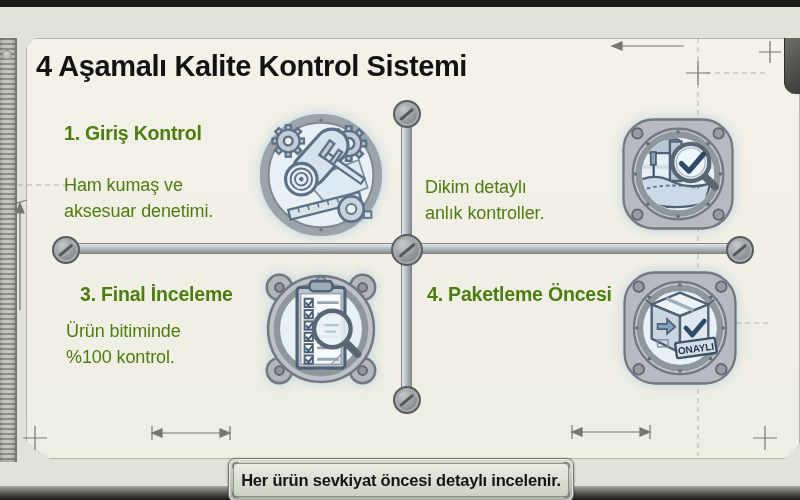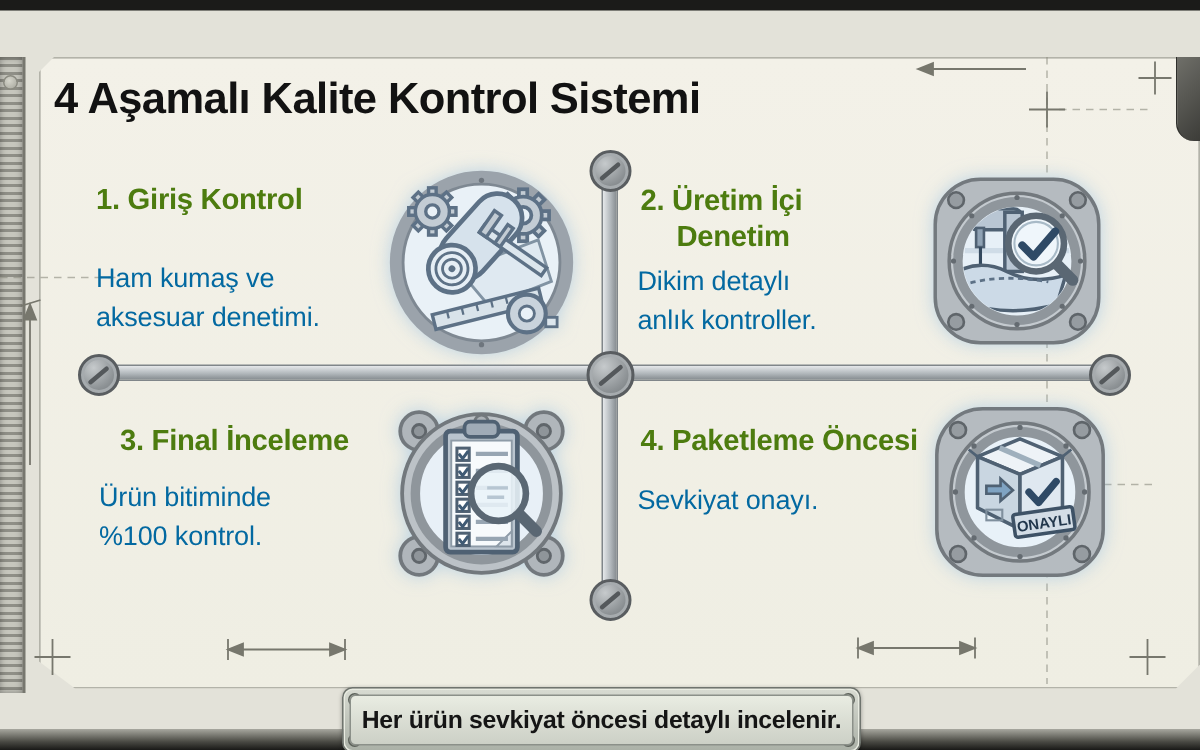--- a/index.html
+++ b/index.html
@@ -35,21 +35,21 @@
          background:radial-gradient(circle at 35% 30%,#c6cacc,#8e9396 60%,#6f7477);
          border:2px solid #595d60;box-shadow:inset 0 0 0 2px #a6abae;}
   .screw::after{content:"";position:absolute;left:14%;right:14%;top:50%;height:2.5px;
                 background:#54585b;border-radius:2px;transform:translateY(-50%) rotate(-40deg);}
   .screw.s24{width:24px;height:24px;}
   .screw.s28{width:28px;height:28px;}
   
   .q-heading{position:absolute;z-index:6;font-size:19.5px;font-weight:bold;color:#4d7c0f;
              white-space:nowrap;letter-spacing:-.2px;}
   .q-heading.wrap{white-space:normal;width:140px;padding-left:24px;text-indent:-24px;line-height:1.25;}
-  .q-body{position:absolute;z-index:6;font-size:18px;color:#0369a1;line-height:26px;
+  .q-body{position:absolute;z-index:6;font-size:18px;color:#4d7c0f;line-height:26px;
           white-space:pre-line;letter-spacing:-.1px;}
   
   .q-icon{position:absolute;z-index:5;filter:drop-shadow(0 0 6px rgba(150,190,225,.6));}
   
   .plate{position:absolute;left:228px;top:411px;width:344px;height:42px;z-index:6;
          border-radius:7px;border:1.5px solid #6f746e;
          background:linear-gradient(180deg,#d8dbd2,#aab0a6);
          box-shadow:0 1px 3px rgba(0,0,0,.35),inset 0 0 0 1px #e9ece2;margin-top:47px;}
   .plate-inner{position:absolute;inset:4px;border:1px solid #8b9089;border-radius:4px;
                background:linear-gradient(180deg,#e9ece2,#ccd0c6);
@@ -170,21 +170,20 @@
       <rect x="24" y="70" width="58" height="8" fill="#d9e3ea" stroke="#5d7186" stroke-width="1.8"></rect>
       <path d="M32 70 v4 M40 70 v4 M48 70 v4 M56 70 v4 M64 70 v4 M72 70 v4" stroke="#5d7186" stroke-width="1.2"></path>
     </g>
     <g>
       <circle cx="74" cy="77" r="10" fill="#c9d3dc" stroke="#5d7186" stroke-width="2.2"></circle>
       <circle cx="74" cy="77" r="4" fill="#e9f1f7" stroke="#5d7186" stroke-width="1.5"></circle>
       <rect x="84" y="79" width="6" height="5" fill="#dce6ed" stroke="#5d7186" stroke-width="1.5"></rect>
     </g>
   </svg>
 
-  <div class="q-heading wrap" style="left:427px;top:122px;">2. Üretim İçi Denetim</div>
   <div class="q-body" style="left:425px;top:174px;">Dikim detaylı
 anlık kontroller.</div>
   <svg class="q-icon" style="left:620px;top:116px;" width="116" height="116" viewBox="0 0 100 100">
     <rect x="3" y="3" width="94" height="94" rx="26" fill="#b5bbc0" stroke="#73797e" stroke-width="2"></rect>
     <g fill="#969ca1" stroke="#5f656a" stroke-width="1.5">
       <circle cx="15" cy="15" r="4.5"></circle>
         <circle cx="85" cy="15" r="4.5"></circle>
       <circle cx="15" cy="85" r="4.5"></circle>
         <circle cx="85" cy="85" r="4.5"></circle>
     </g>
@@ -267,21 +266,20 @@
       <path d="M47 29 H64 M47 38 H64 M47 47 H64 M47 56 H64 M47 65 H64 M47 74 H64"></path>
     </g>
     <g>
       <path d="M69.5 60.5 L79 70" stroke="#5a6773" stroke-width="6" stroke-linecap="round"></path>
       <circle cx="59" cy="50" r="14.5" fill="rgba(233,242,248,.88)" stroke="#5a6773" stroke-width="3.5"></circle>
       <path d="M53 47 H64 M53 52 H62" stroke="#b7c6d2" stroke-width="1.8"></path>
     </g>
   </svg>
 
   <div class="q-heading" style="left:427px;top:283px;">4. Paketleme Öncesi</div>
-  <div class="q-body" style="left:425px;top:320px;">Sevkiyat onayı.</div>
   <svg class="q-icon" style="left:621px;top:269px;" width="118" height="118" viewBox="0 0 100 100">
     <rect x="3" y="3" width="94" height="94" rx="26" fill="#b5bbc0" stroke="#73797e" stroke-width="2"></rect>
     <g fill="#969ca1" stroke="#5f656a" stroke-width="1.5">
       <circle cx="15" cy="15" r="4.5"></circle>
         <circle cx="85" cy="15" r="4.5"></circle>
       <circle cx="15" cy="85" r="4.5"></circle>
         <circle cx="85" cy="85" r="4.5"></circle>
     </g>
     <circle cx="50" cy="50" r="39" fill="#c4cacf" stroke="#73797e" stroke-width="2"></circle>
     <circle cx="50" cy="50" r="34" fill="#e8f1f8" stroke="#8f969c" stroke-width="5.5"></circle>

